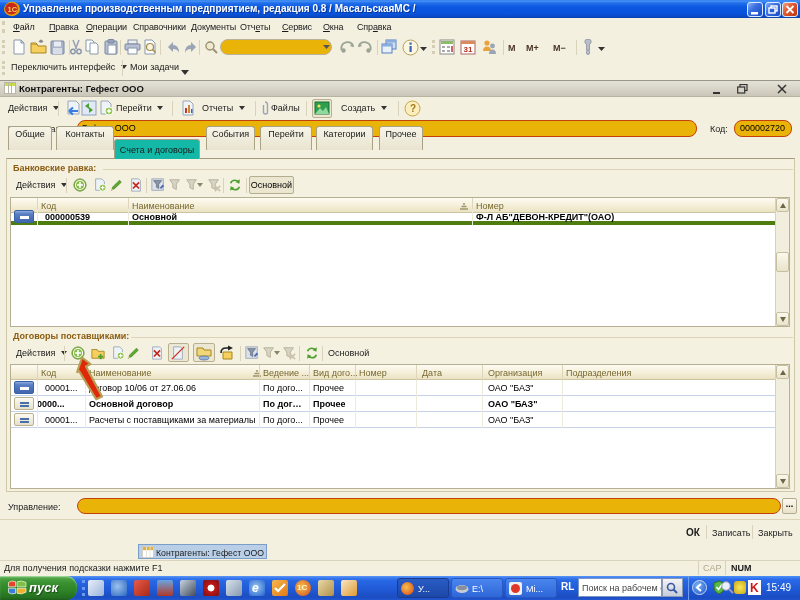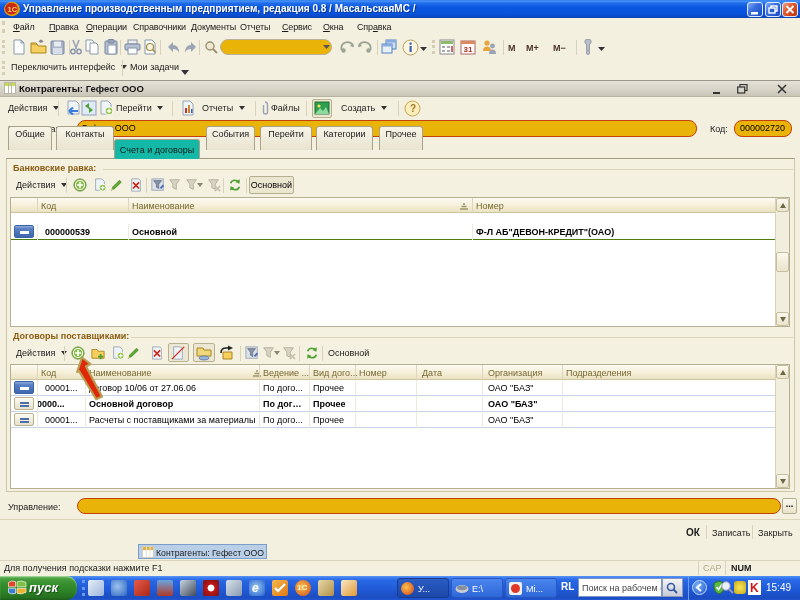--- a/index.html
+++ b/index.html
@@ -444,21 +444,21 @@
       <div class="th" style="left:30px">Код</div>
       <div class="th" style="left:121px">Наименование</div>
       <svg class="abs" width="12" height="10" style="left:447px;top:3px">
           <path d="M2 8 H10 M3.5 5.5 H8.5 M5 3 H7" stroke="#a09468" stroke-width="1.4"></path>
         </svg>
       <div class="th" style="left:465px">Номер</div>
       <div class="colsep" style="left:26px;height:15px"></div>
       <div class="colsep" style="left:117px;height:15px"></div>
       <div class="colsep" style="left:461px;height:15px"></div>
     </div>
-    <div class="abs" style="left:0;top:26px;width:764px;height:16px;border-bottom:1px solid #4d7c0f">
+    <div class="abs" style="left:0;top:11px;width:764px;height:16px;border-bottom:4px solid #4d7c0f">
       <div class="rowsel" style="left:3px;top:1px"></div>
       <div class="cell" style="left:34px;top:3px;font-weight:bold">000000539</div>
       <div class="cell" style="left:121px;top:3px;font-weight:bold">Основной</div>
       <div class="cell" style="left:465px;top:3px;font-weight:bold">Ф-Л АБ"ДЕВОН-КРЕДИТ"(ОАО)</div>
       <div class="colsep" style="left:26px;height:16px;background:#eceada"></div>
       <div class="colsep" style="left:117px;height:16px;background:#eceada"></div>
       <div class="colsep" style="left:461px;height:16px;background:#eceada"></div>
     </div>
     <div class="scroll" style="left:764px;top:0;width:14px;height:128px">
       <div class="sbtn" style="top:0">

